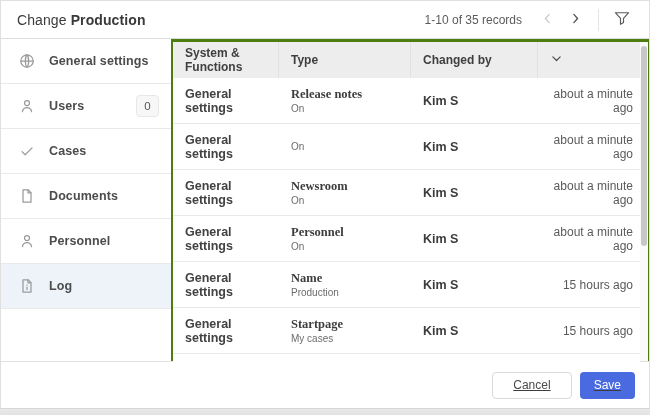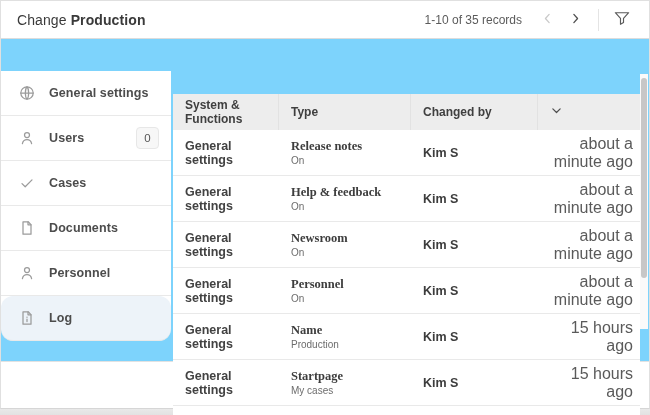--- a/index.html
+++ b/index.html
@@ -6,24 +6,24 @@
   html,body { width:650px; height:415px; }
   body {
     font-family:"Liberation Sans", "DejaVu Sans", sans-serif;
     background:#e9e9e9;
     color:#3d3d3d;
     overflow:hidden;
   }
   .window {
     position:relative;
     width:650px; height:409px;
-    background:#7dd3fc;
+    background:#4d7c0f;
     border:1px solid #e0e0e0;
     border-bottom:1px solid #d6d6d6;
-    display:flex; flex-direction:column;gap:32px;
+    display:flex; flex-direction:column;
   }
   
   .modal-header {
     height:38px; flex:0 0 38px;
     display:flex; align-items:center; justify-content:space-between;
     padding:0 14px 0 16px;
     border-bottom:1px solid #dcdcdc;
     background:#fff;
   }
   .title { font-size:14px; color:#3a3a3a; letter-spacing:.1px; }
@@ -67,42 +67,41 @@
   .main { flex:1; position:relative; padding-top:3px; min-width:0; }
   .table { margin-left:2px; margin-right:9px; }
   .trow {
     display:grid;
     grid-template-columns:106px 132px 127px 1fr;
     align-items:center;
   }
   .thead-row {
     background:#ededed;
     height:36px;
-    margin-top:20px;
   }
   .th {
     font-size:12px; font-weight:700; color:#3f3f3f;
     padding-left:12px;
     display:flex; align-items:center; height:100%;
     border-right:1px solid #e2e2e2;
   }
   .th:last-child { border-right:none; }
   .th .col-caret svg { width:13px; height:13px; fill:none; stroke:#4f4f4f; stroke-width:1.5; stroke-linecap:round; stroke-linejoin:round; cursor:pointer; }
   .tbody-row {
     height:46px;
     border-bottom:1px solid #e9e9e9;
     background:#fff;
     cursor:pointer;
   }
   .td { padding-left:12px; font-size:12.5px; }
   .td-system { font-weight:700; color:#424242; }
   .td-type .t1 { font-weight:700; color:#3d3d3d; line-height:1.3;font-family:Liberation Serif, serif; }
   .td-type .t2 { font-weight:400; color:#6c6c6c; font-size:10px; line-height:1.3; }
   .td-user { font-weight:700; color:#3d3d3d; }
-  .td-when { text-align:right; padding-right:7px; font-size:16px; color:#5a5a5a; font-weight:400; }
+  .td-when { text-align:right; padding-right:7px; font-size:12px; color:#5a5a5a; font-weight:400; }
   .partial-row { height:10px; background:#fff; }
   
   .scrollbar {
     position:absolute; top:3px; right:1px; bottom:0;
     width:8px; background:#fafafa;
   }
   .scroll-thumb {
     position:absolute; top:4px; left:1px;
     width:6px; height:200px;
     background:#c7c7c7; border-radius:3px;
@@ -191,21 +190,21 @@
             </svg></span>
           <span class="side-label">Documents</span>
         </div>
         <div class="side-item">
           <span class="side-icon"><svg viewBox="0 0 16 16">
               <circle cx="8" cy="5.1" r="2.5"></circle>
               <path d="M3.4 13.6c.5-2.7 2.3-4 4.6-4s4.1 1.3 4.6 4"></path>
             </svg></span>
           <span class="side-label">Personnel</span>
         </div>
-        <div class="side-item selected" style="background: rgb(237, 243, 249); border-radius: 12px;">
+        <div class="side-item selected" style="background: rgb(237, 243, 249);">
           <span class="side-icon"><svg viewBox="0 0 16 16">
               <path d="M4 1.8h5.2L12 4.6v9.6H4z"></path>
               <path d="M9 1.8v3h3"></path>
               <path d="M8 7.1v.2M8 9.2v2.4"></path>
             </svg></span>
           <span class="side-label">Log</span>
         </div>
       </nav>
     <div class="main">
       <div class="table">
@@ -225,21 +224,20 @@
               <div class="td td-type">
                 <div class="t1">Release notes</div>
                 <div class="t2">On</div>
               </div>
               <div class="td td-user">Kim S</div>
               <div class="td td-when">about a minute ago</div>
             </div>
             <div class="trow tbody-row">
               <div class="td td-system">General settings</div>
               <div class="td td-type">
-                <div class="t1">Help &amp; feedback</div>
                 <div class="t2">On</div>
               </div>
               <div class="td td-user">Kim S</div>
               <div class="td td-when">about a minute ago</div>
             </div>
             <div class="trow tbody-row">
               <div class="td td-system">General settings</div>
               <div class="td td-type">
                 <div class="t1">Newsroom</div>
                 <div class="t2">On</div>

